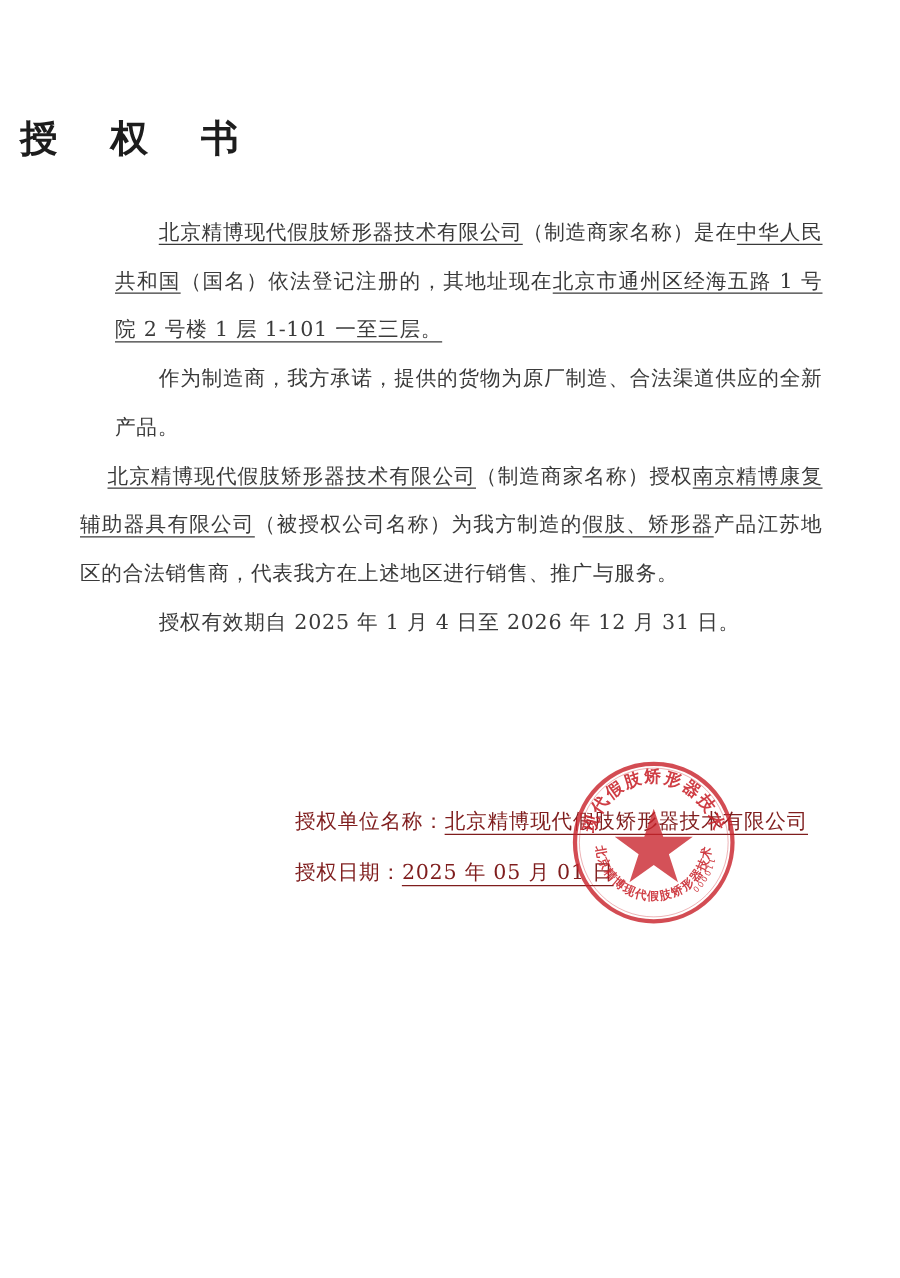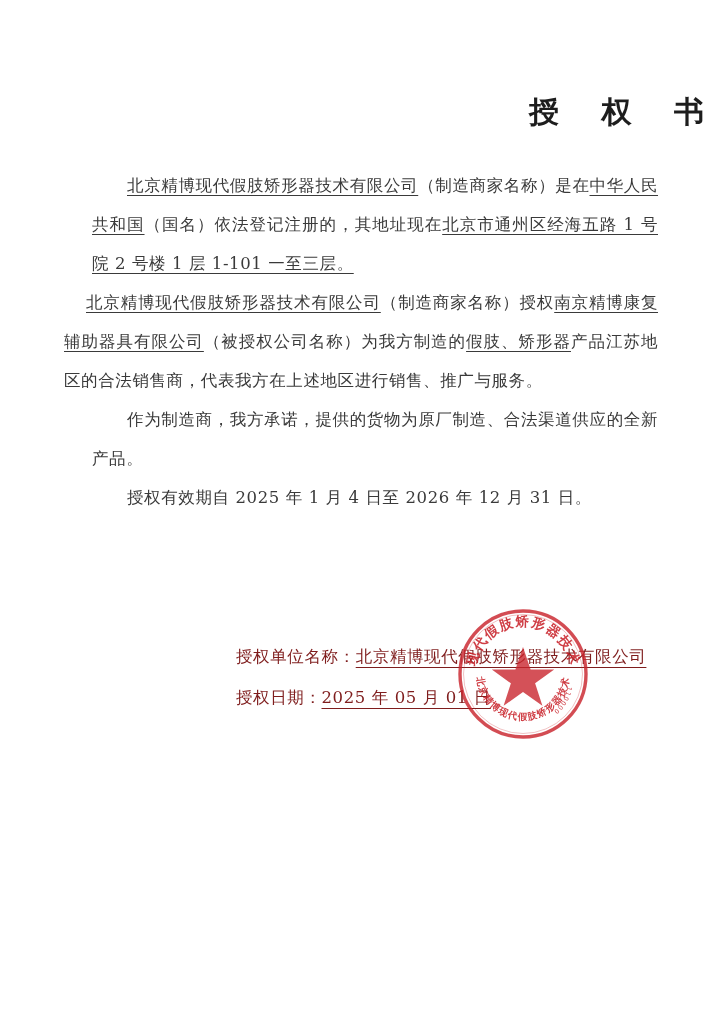--- a/index.html
+++ b/index.html
@@ -19,21 +19,21 @@
     color: #2b2b2b;
     box-sizing: border-box;
   }
 
   
   .doc-title {
     position: absolute;
     top: 92px;
     left: 0;
     width: 720px;
-    text-align: right;
+    text-align: left;
     font-size: 30px;
     line-height: 40px;
     letter-spacing: 16px;
     text-indent: 16px;
     font-weight: 700;
     color: #1d1d1d;
     font-family: "DejaVu Serif", "Liberation Serif", serif;
   }
 
   
@@ -91,22 +91,22 @@
 </style>
 </head>
 <body>
 
 <div class="page">
 
   <div class="doc-title">授 权 书</div>
 
   <div class="body-block">
       <div class="para indent2"><span class="u">北京精博现代假肢矫形器技术有限公司</span><span>（制造商家名称）是在</span><span class="u">中华人民共和国</span><span>（国名）依法登记注册的，其地址现在</span><span class="u">北京市通州区经海五路 1 号院 2 号楼 1 层 1-101 一至三层。</span></div>
+      <div class="para indent2"><span>作为制造商，我方承诺，提供的货物为原厂制造、合法渠道供应的全新产品。</span></div>
       <div class="para indent1"><span class="u">北京精博现代假肢矫形器技术有限公司</span><span>（制造商家名称）授权</span><span class="u">南京精博康复辅助器具有限公司</span><span>（被授权公司名称）为我方制造的</span><span class="u">假肢、矫形器</span><span>产品江苏地区的合法销售商，代表我方在上述地区进行销售、推广与服务。</span></div>
-      <div class="para indent2"><span>作为制造商，我方承诺，提供的货物为原厂制造、合法渠道供应的全新产品。</span></div>
       <div class="para indent2"><span>授权有效期自 2025 年 1 月 4 日至 2026 年 12 月 31 日。</span></div>
     </div>
 
   <div class="sign-block">
     <div class="sign-line">
       <span>授权单位名称：</span><span class="u">北京精博现代假肢矫形器技术有限公司</span>
     </div>
     <div class="sign-line">
       <span>授权日期：</span><span class="u">2025 年 05 月 01 日</span>
     </div>

